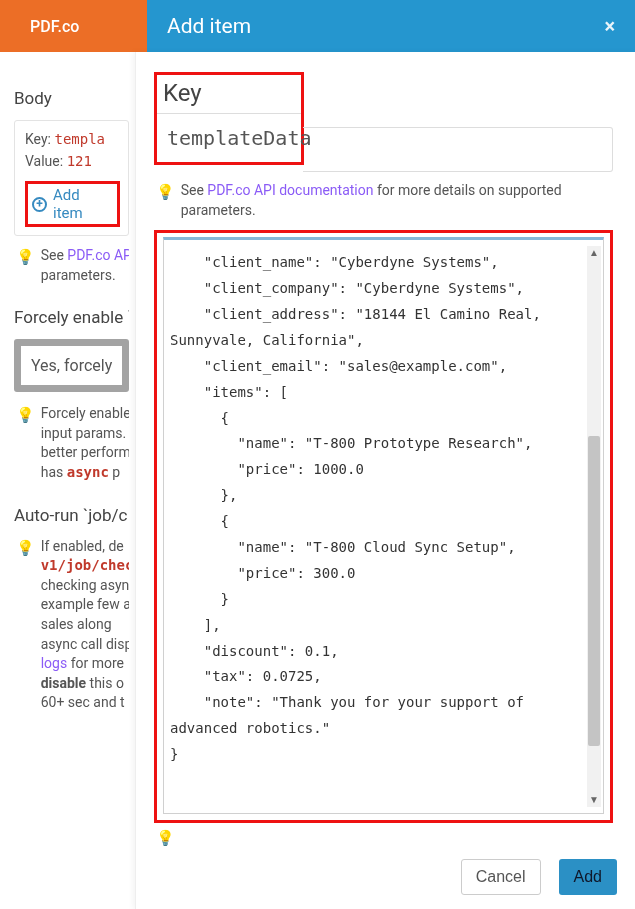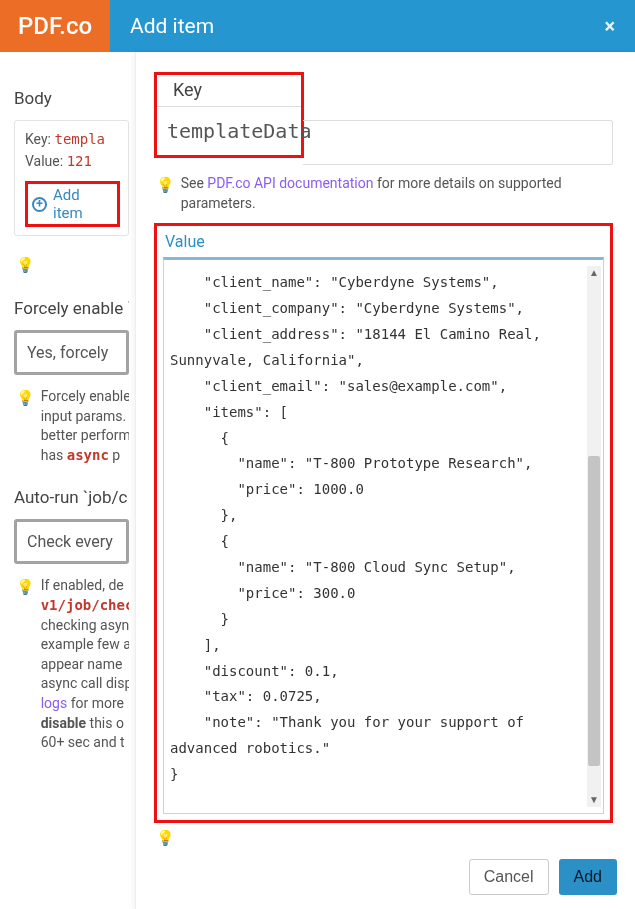--- a/index.html
+++ b/index.html
@@ -1,48 +1,48 @@
 <!DOCTYPE html>
 <html><head>
 <meta charset="utf-8">
 <style>
   * { box-sizing: border-box; margin: 0; padding: 0; }
   html, body { width: 635px; height: 909px; overflow: hidden; font-family: -apple-system, BlinkMacSystemFont, "Segoe UI", Roboto, sans-serif; font-size: 14px; color: #333; background: #fff; }
   .topbar { display: flex; height: 52px; }
-  .brand { background: #ec6e26; color: #fff; width: 110px; display: flex; align-items: center; padding-left: 18px; font-size: 24px; font-weight: 500; }
+  .brand { background: #ec6e26; color: #fff; width: 147px; display: flex; align-items: center; padding-left: 30px; font-size: 16px; font-weight: 500; }
   .modal-titlebar { flex: 1; background: #2596cf; color: #fff; display: flex; align-items: center; justify-content: space-between; padding: 0 20px 0 20px; font-size: 21px; font-weight: 400; }
   .close-x { font-size: 20px; cursor: pointer; font-weight: bold; opacity: .9; }
   .main { display: flex; height: calc(100% - 52px); }
   .left-col { width: 135px; padding: 14px 6px 26px 14px; overflow: hidden; position: relative; color: #444; }
   .left-col .section-title { font-size: 17px; color: #444; margin: 22px 0 12px 0; font-weight: 400; }
-  .left-box { border: 1px solid #e3e3e3; border-radius: 3px; padding: 10px 8px 8px 10px; margin-bottom: 18px; background:#fff; }
+  .left-box { border: 1px solid #e3e3e3; border-radius: 3px; padding: 10px 8px 8px 10px; margin-bottom: 10px; background:#fff; }
   .kv-line { font-size: 14px; color:#555; margin-bottom:6px; white-space:nowrap; }
   .kv-line .mono { font-family: Menlo, Consolas, monospace; color:#c0392b; }
   .add-item-frame { border: 3px solid #e11; display:inline-block; padding:2px 4px; margin-top:6px; }
   .add-item-btn { color:#368ac0; font-size:15px; display:flex; align-items:center; gap:6px; cursor:pointer; }
   .plus-circle { width:15px; height:15px; border:2px solid #368ac0; border-radius:50%; display:inline-flex; align-items:center; justify-content:center; font-size:12px; line-height:1; color:#368ac0; font-weight:bold; }
   .tip { display:flex; gap:6px; align-items:flex-start; margin:10px 0 18px 2px; font-size:14px; color:#555; line-height:1.4; }
   .bulb { color:#f1b400; font-size:15px; margin-top:1px; }
   .tip a { color:#8b5cf6; text-decoration:none; }
-  .left-select { border:3px solid #a3a3a3; border-radius:3px; padding:10px 10px; font-size:16px; color:#555; white-space:nowrap; overflow:hidden; margin-bottom:12px; background:#fff; }
+  .left-select { border:7px solid #a3a3a3; border-radius:3px; padding:10px 10px; font-size:16px; color:#555; white-space:nowrap; overflow:hidden; margin-bottom:12px; background:#fff; }
   .left-col .cut { white-space: nowrap; overflow:hidden; }
   .modal-body { flex:1; background:#fff; padding: 20px 22px 0 18px; position:relative; border-left:1px solid #eee; box-shadow:-2px 0 6px rgba(0,0,0,.05); display:flex; flex-direction:column; }
   .key-frame { border:3px solid #e11; padding:0 0 0 0; width:150px; margin-bottom:10px; }
-  .field-label { font-size:18px; color:#444; padding:4px 6px 6px 16px; }
+  .field-label { font-size:24px; color:#444; padding:4px 6px 6px 6px; }
   .key-frame .inner-input { border:none; border-top:1px solid #ddd; padding:12px 10px; font-family: Menlo, Consolas, monospace; font-size:20px; color:#555; }
   .value-frame { border:3px solid #e11; padding:4px 6px 6px 6px; flex:1; display:flex; flex-direction:column; min-height:0; }
   .value-label { color:#2b90c5; font-size:16px; padding:2px 0 6px 2px; }
   .value-box { flex:1; border:1px solid #d0d0d0; border-top:3px solid #88b7d5; background:#fff; position:relative; overflow:hidden; }
   .value-pre { font-family: Menlo, Consolas, monospace; font-size:14px; line-height:1.85; color:#333; padding:10px 28px 10px 6px; white-space:pre-wrap; word-break:break-word; height:100%; overflow:hidden; }
   .fake-scroll { position:absolute; right:2px; top:6px; bottom:6px; width:14px; background:#f1f1f1; }
   .fake-thumb { position:absolute; left:1px; right:1px; top:190px; height:310px; background:#c4c4c4; border-radius:2px; }
   .fake-arrow { position:absolute; left:0; right:0; height:14px; color:#666; font-size:10px; text-align:center; line-height:14px; }
   .fake-arrow.top { top:0; }
   .fake-arrow.bot { bottom:0; }
-  .footer { display:flex; justify-content:flex-end; gap:10px; padding:12px 18px 14px 0; margin-right:-22px; }
+  .footer { display:flex; justify-content:flex-end; gap:18px; padding:12px 18px 14px 0; margin-right:-22px; }
   .btn { border-radius:3px; padding:8px 14px; font-size:16px; cursor:pointer; border:1px solid transparent; }
   .btn-cancel { background:#fff; border-color:#ccc; color:#555; }
   .btn-add { background:#2b90c5; color:#0f172a; }
   code.red { font-family: Menlo, Consolas, monospace; color:#c0392b;font-weight:bold; }
 </style>
 </head>
 <body>
 
 <div class="topbar">
   <div class="brand">PDF.co</div>
@@ -67,46 +67,49 @@
       <div class="add-item-frame">
         <div class="add-item-btn">
           <span class="plus-circle">+</span>
           <span>Add item</span>
         </div>
       </div>
     </div>
 
     <div class="tip">
       <span class="bulb">💡</span>
+      <div class="cut">
+        <span>See </span><a href="#">PDF.co AP</a><br>
+        <span>parameters.</span>
+      </div>
     </div>
 
     <div class="section-title cut">Forcely enable `</div>
     <div class="left-select cut">Yes, forcely </div>
 
     <div class="tip">
       <span class="bulb">💡</span>
       <div class="cut">
         <span>Forcely enable</span><br>
         <span>input params.</span><br>
         <span>better perform</span><br>
         <span>has </span><code class="red">async</code><span> p</span>
       </div>
     </div>
 
     <div class="section-title cut">Auto-run `job/c</div>
-    <div class="left-select cut">Check every</div>
 
     <div class="tip">
       <span class="bulb">💡</span>
       <div class="cut">
         <span>If enabled, de</span><br>
         <code class="red">v1/job/chec</code><br>
         <span>checking asyn</span><br>
         <span>example few a</span><br>
-        <span>appear name</span><br>
+        <span>sales along</span><br>
         <span>async call disp</span><br>
         <a href="#">logs</a><span> for more</span><br>
         <b>disable</b><span> this o</span><br>
         <span>60+ sec and t</span>
       </div>
     </div>
   </div>
 
   <div class="modal-body">
 
@@ -119,21 +122,20 @@
     </div>
 
     <div class="tip" style="margin:6px 0 10px 2px;">
       <span class="bulb">💡</span>
       <div>
         <span>See </span><a href="#">PDF.co API documentation</a><span> for more details on supported parameters.</span>
       </div>
     </div>
 
     <div class="value-frame">
-      <div class="value-label">Value</div>
       <div class="value-box">
         <pre class="value-pre">    "client_name": "Cyberdyne Systems",
     "client_company": "Cyberdyne Systems",
     "client_address": "18144 El Camino Real, Sunnyvale, California",
     "client_email": "sales@example.com",
     "items": [
       {
         "name": "T-800 Prototype Research",
         "price": 1000.0
       },

